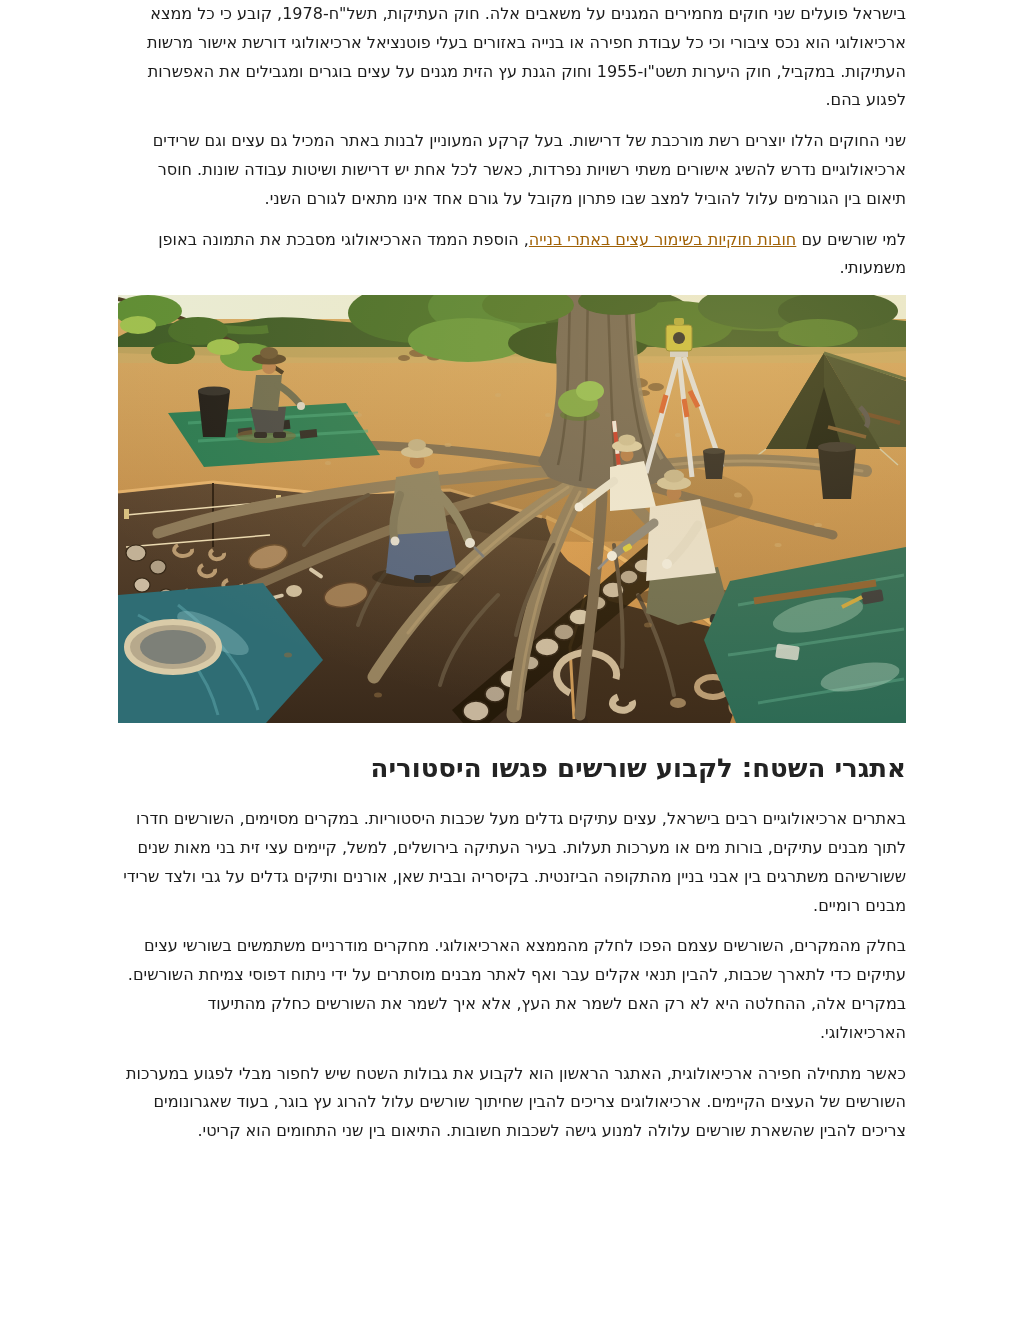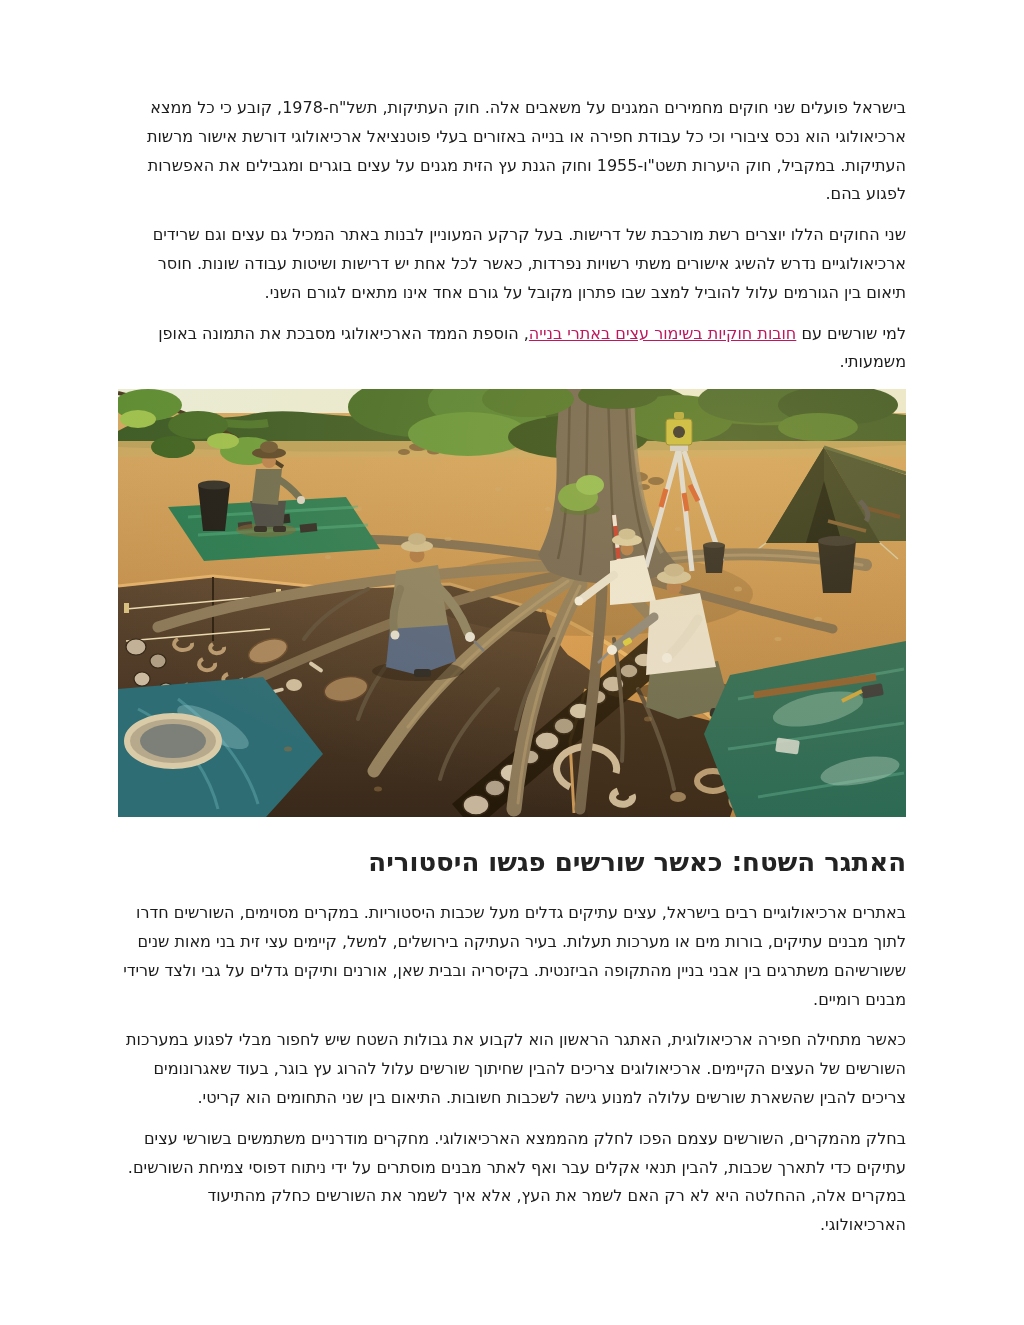--- a/index.html
+++ b/index.html
@@ -1,19 +1,19 @@
 <!DOCTYPE html>
 <html lang="he"><head>
 <meta charset="utf-8">
 <style>
   html,body{margin:0;padding:0;background:#ffffff;}
   body{width:1024px;font-family:"DejaVu Sans","Liberation Sans",sans-serif;}
-  .article{width:788px;margin:0 auto;padding-top:94px;direction:rtl;text-align:right;color:#1c1c1c;}
+  .article{width:788px;margin:0 auto;direction:rtl;text-align:right;color:#1c1c1c;}
   .article p{margin:0 0 12px 0;font-size:16px;line-height:28.8px;}
-  .article a.link{color:#be185d;text-decoration:underline;cursor:pointer;text-align:right;}
+  .article a.link{color:#a16207;text-decoration:underline;cursor:pointer;text-align:right;}
   .article h2{font-size:26px;line-height:36px;font-weight:700;color:#232323;margin:27px 0 19px 0;}
   figure.photo{margin:12px 0 0 0;width:788px;}
   figure.photo svg{display:block;}
 </style>
 </head>
 <body>
 
 <div class="article">
 
   <p>בישראל פועלים שני חוקים מחמירים המגנים על משאבים אלה. חוק העתיקות, תשל"ח-1978, קובע כי כל ממצא ארכיאולוגי הוא נכס ציבורי וכי כל עבודת חפירה או בנייה באזורים בעלי פוטנציאל ארכיאולוגי דורשת אישור מרשות העתיקות. במקביל, חוק היערות תשט"ו-1955 וחוק הגנת עץ הזית מגנים על עצים בוגרים ומגבילים את האפשרות לפגוע בהם.</p>
@@ -314,21 +314,21 @@
           <ellipse cx="700" cy="230" rx="4" ry="2"></ellipse>
         <ellipse cx="170" cy="360" rx="4" ry="2.5" fill="#8a6a3f"></ellipse>
           <ellipse cx="260" cy="400" rx="4" ry="2.5" fill="#8a6a3f"></ellipse>
           <ellipse cx="530" cy="330" rx="4" ry="2.5" fill="#8a6a3f"></ellipse>
       </g>
 
       <rect x="0" y="0" width="788" height="428" fill="url(#gWarm)"></rect>
     </svg>
   </figure>
 
-  <h2>האתגר השטח: כאשר שורשים פגשו היסטוריה</h2>
+  <h2>אתגרי השטח: לקבוע שורשים פגשו היסטוריה</h2>
 
   <p>באתרים ארכיאולוגיים רבים בישראל, עצים עתיקים גדלים מעל שכבות היסטוריות. במקרים מסוימים, השורשים חדרו לתוך מבנים עתיקים, בורות מים או מערכות תעלות. בעיר העתיקה בירושלים, למשל, קיימים עצי זית בני מאות שנים ששורשיהם משתרגים בין אבני בניין מהתקופה הביזנטית. בקיסריה ובבית שאן, אורנים ותיקים גדלים על גבי ולצד שרידי מבנים רומיים.</p>
 
+  <p>בחלק מהמקרים, השורשים עצמם הפכו לחלק מהממצא הארכיאולוגי. מחקרים מודרניים משתמשים בשורשי עצים עתיקים כדי לתארך שכבות, להבין תנאי אקלים עבר ואף לאתר מבנים מוסתרים על ידי ניתוח דפוסי צמיחת השורשים. במקרים אלה, ההחלטה היא לא רק האם לשמר את העץ, אלא איך לשמר את השורשים כחלק מהתיעוד הארכיאולוגי.</p>
+
   <p>כאשר מתחילה חפירה ארכיאולוגית, האתגר הראשון הוא לקבוע את גבולות השטח שיש לחפור מבלי לפגוע במערכות השורשים של העצים הקיימים. ארכיאולוגים צריכים להבין שחיתוך שורשים עלול להרוג עץ בוגר, בעוד שאגרונומים צריכים להבין שהשארת שורשים עלולה למנוע גישה לשכבות חשובות. התיאום בין שני התחומים הוא קריטי.</p>
 
-  <p>בחלק מהמקרים, השורשים עצמם הפכו לחלק מהממצא הארכיאולוגי. מחקרים מודרניים משתמשים בשורשי עצים עתיקים כדי לתארך שכבות, להבין תנאי אקלים עבר ואף לאתר מבנים מוסתרים על ידי ניתוח דפוסי צמיחת השורשים. במקרים אלה, ההחלטה היא לא רק האם לשמר את העץ, אלא איך לשמר את השורשים כחלק מהתיעוד הארכיאולוגי.</p>
-
 </div>
 
 </body></html>

